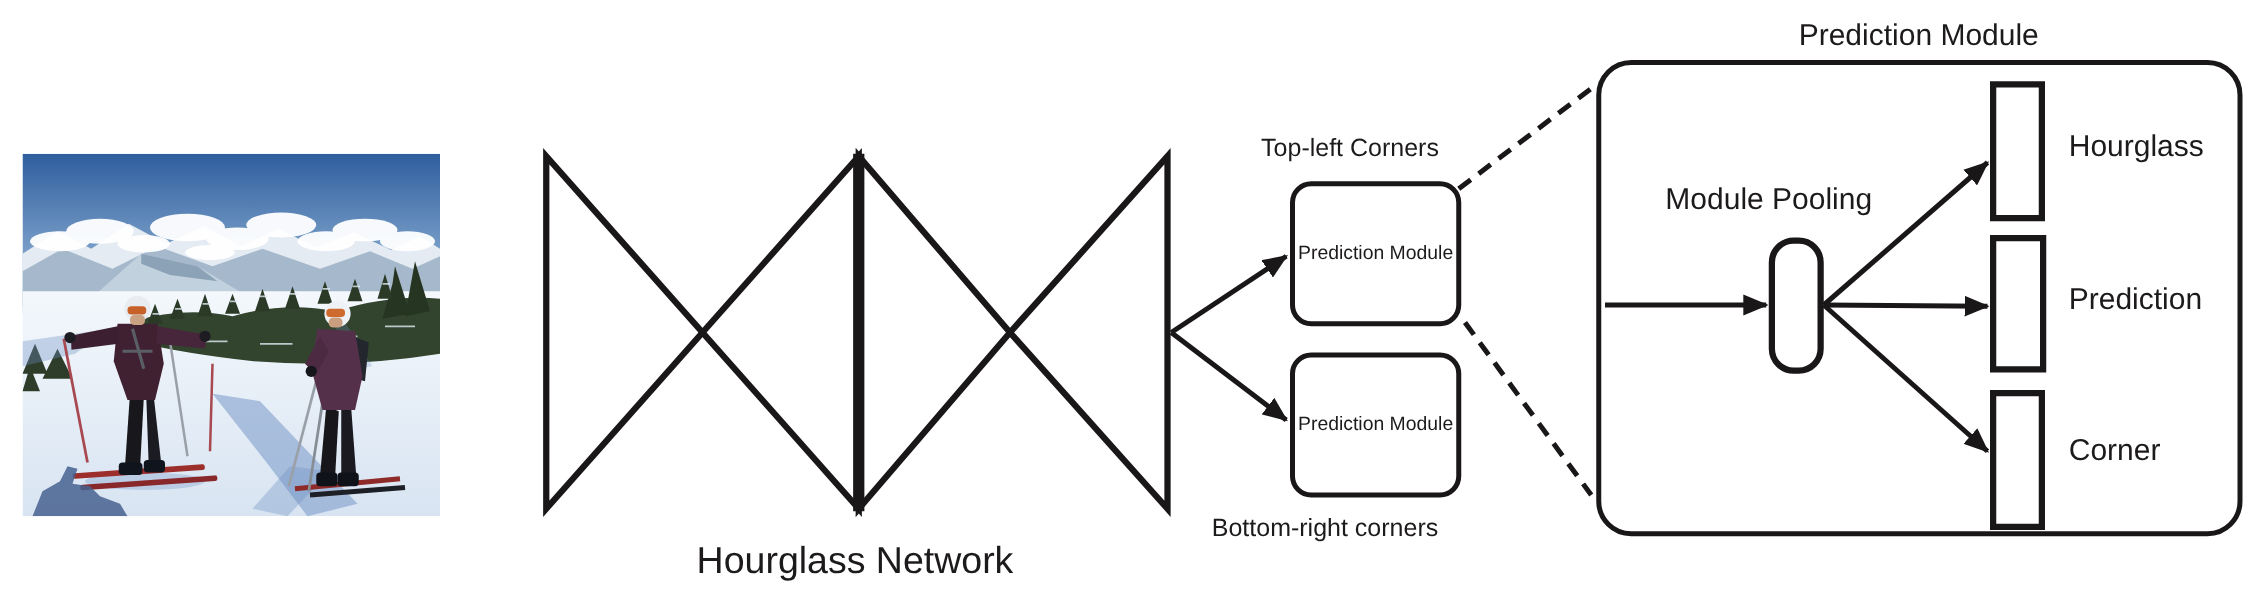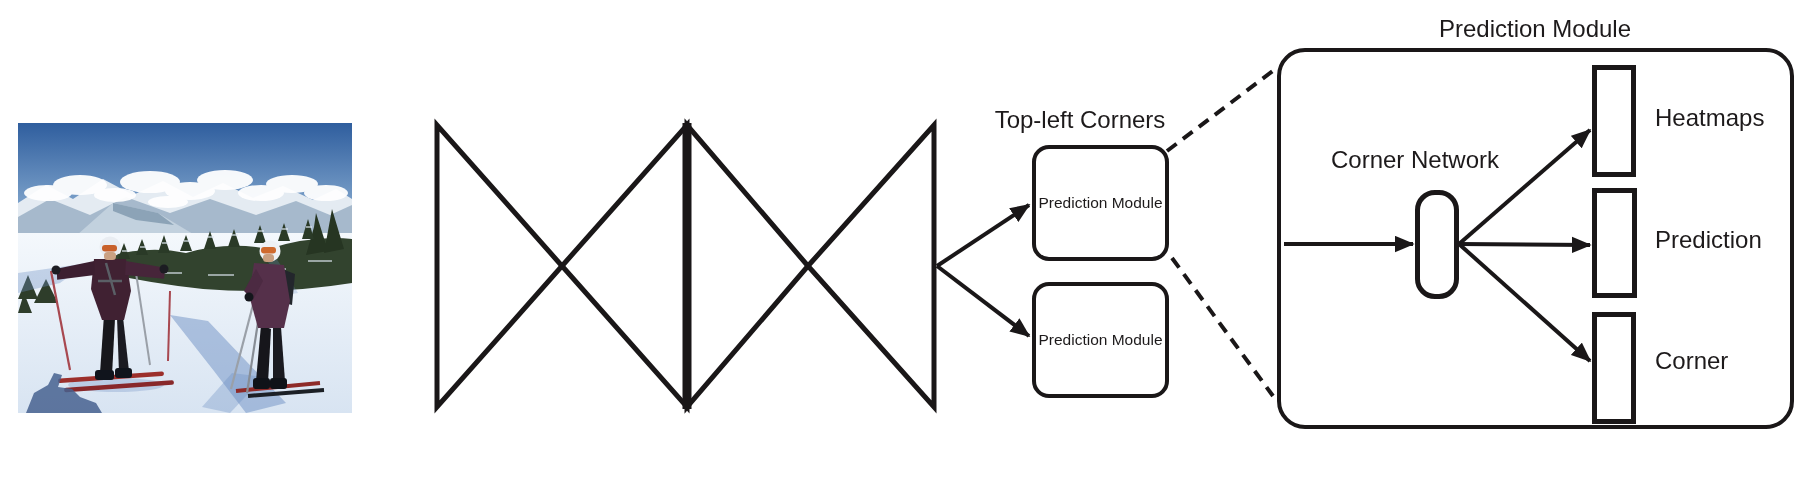--- a/index.html
+++ b/index.html
@@ -12,21 +12,21 @@
     overflow:hidden;
   }
   .abs{position:absolute;}
   .label{
     position:absolute;
     color:#1d1a1b;
     white-space:nowrap;
   }
   .label.center{text-align:center;}
   .hourglass-label{font-size:30px;line-height:32px;}
-  .mid-label{font-size:24px;line-height:27px;}
+  .mid-label{font-size:20px;line-height:27px;}
   .detail-label{font-size:24px;line-height:28px;}
   .pm-box{
     position:absolute;
     box-sizing:border-box;
     width:137px;height:116px;
     border:4px solid #1a1718;
     border-radius:17px;
     background:#ffffff;
     display:flex;align-items:center;justify-content:center;
   }
@@ -196,41 +196,43 @@
     </g>
 
     <g stroke="#1a1718" stroke-width="4">
       <line x1="1284" y1="244" x2="1413" y2="244" marker-end="url(#ah)"></line>
       <line x1="1459" y1="244" x2="1590" y2="130" marker-end="url(#ah)"></line>
       <line x1="1459" y1="244" x2="1590" y2="245" marker-end="url(#ah)"></line>
       <line x1="1459" y1="244" x2="1590" y2="361" marker-end="url(#ah)"></line>
     </g>
   </svg>
 
+  <div class="label center hourglass-label" style="left:534px;top:433px;width:300px;">Hourglass Network</div>
 
   <div class="label center mid-label" style="left:930px;top:106px;width:300px;">Top-left Corners</div>
 
   <div class="pm-box" style="left:1032px;top:145px;">
     <span class="pm-box-label">Prediction Module</span>
   </div>
 
   <div class="pm-box" style="left:1032px;top:282px;">
     <span class="pm-box-label">Prediction Module</span>
   </div>
 
+  <div class="label center mid-label" style="left:930px;top:410px;width:260px;">Bottom-right corners</div>
 
   <div class="label center detail-label" style="left:1395px;top:15px;width:280px;">Prediction Module</div>
 
   <div class="big-box"></div>
 
-  <div class="label center detail-label" style="left:1330px;top:146px;width:170px;">Corner Network</div>
+  <div class="label center detail-label" style="left:1330px;top:146px;width:170px;">Module Pooling</div>
 
   <div class="pill"></div>
 
   <div class="out-rect" style="left:1592px;top:65px;height:112px;"></div>
   <div class="out-rect" style="left:1592px;top:188px;height:110px;width:45px;"></div>
   <div class="out-rect" style="left:1592px;top:312px;height:112px;"></div>
 
-  <div class="label detail-label" style="left:1655px;top:104px;">Heatmaps</div>
+  <div class="label detail-label" style="left:1655px;top:104px;">Hourglass</div>
   <div class="label detail-label" style="left:1655px;top:226px;">Prediction</div>
   <div class="label detail-label" style="left:1655px;top:347px;">Corner</div>
 
 </div>
 
 </body></html>

